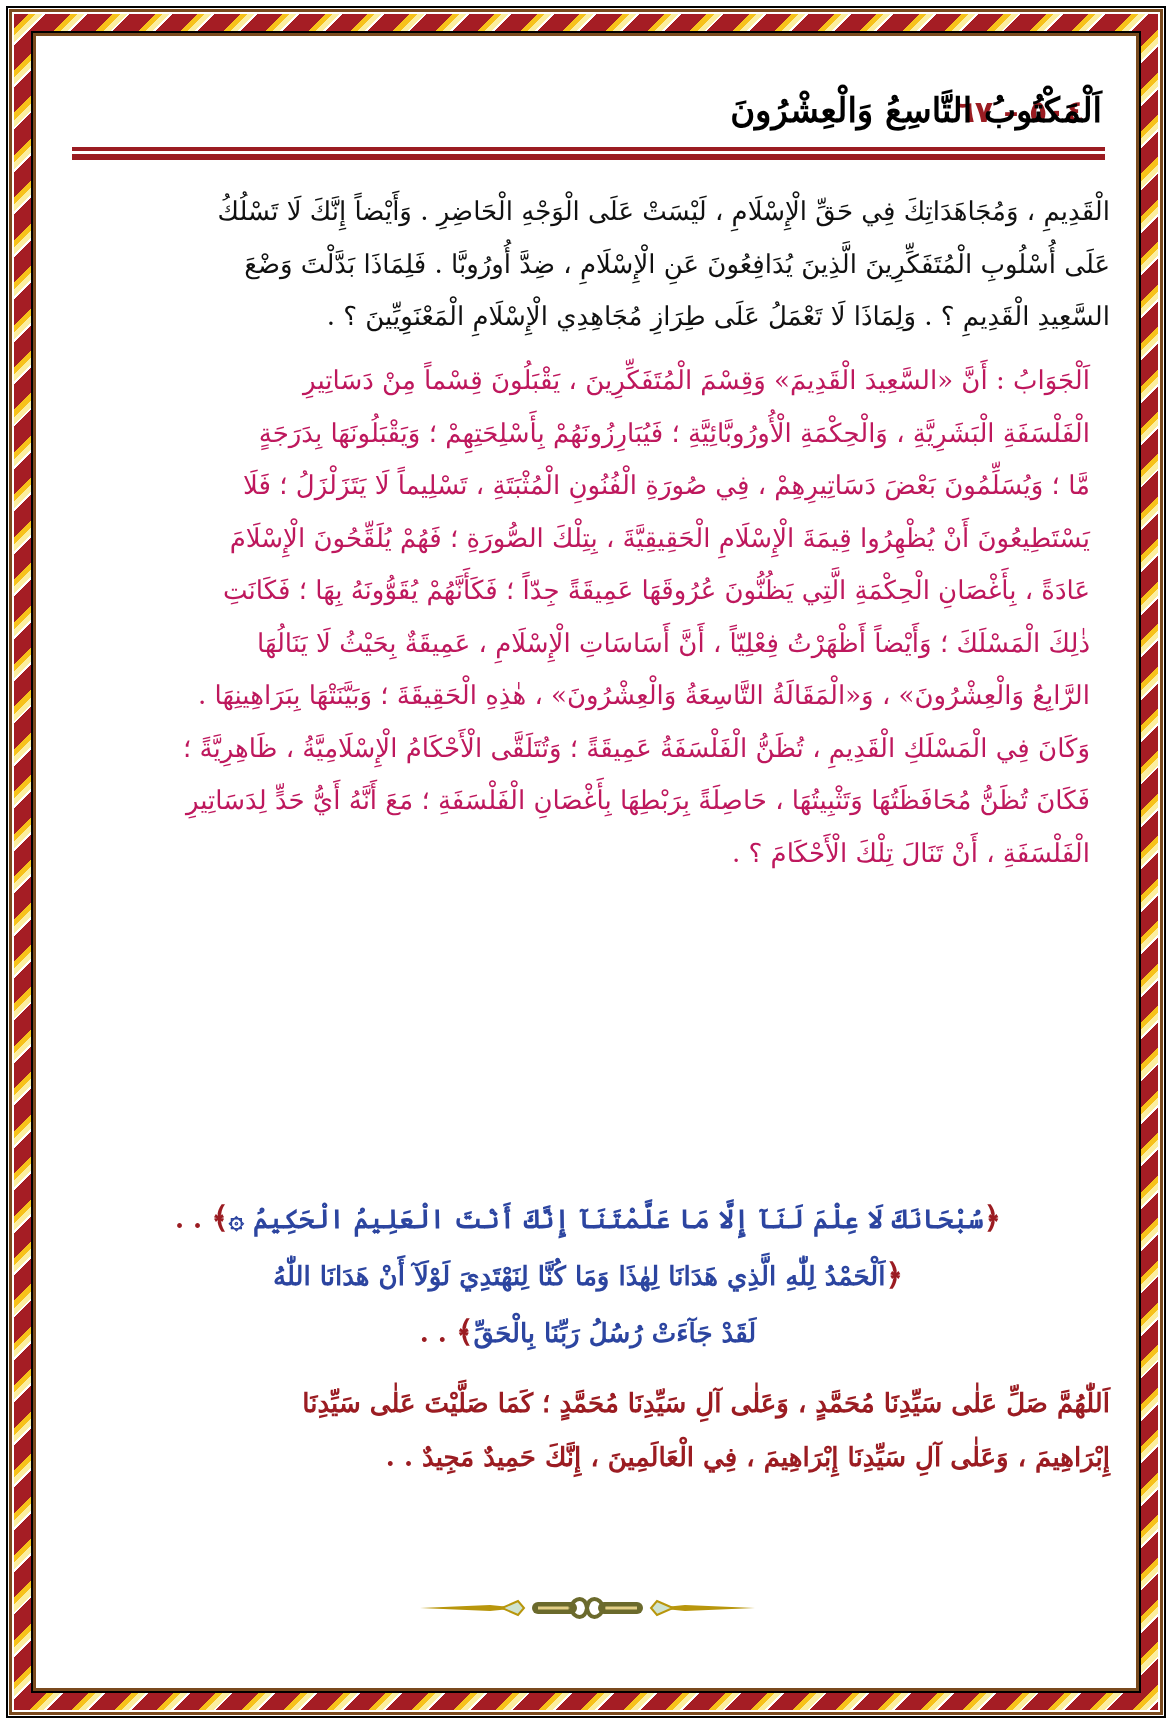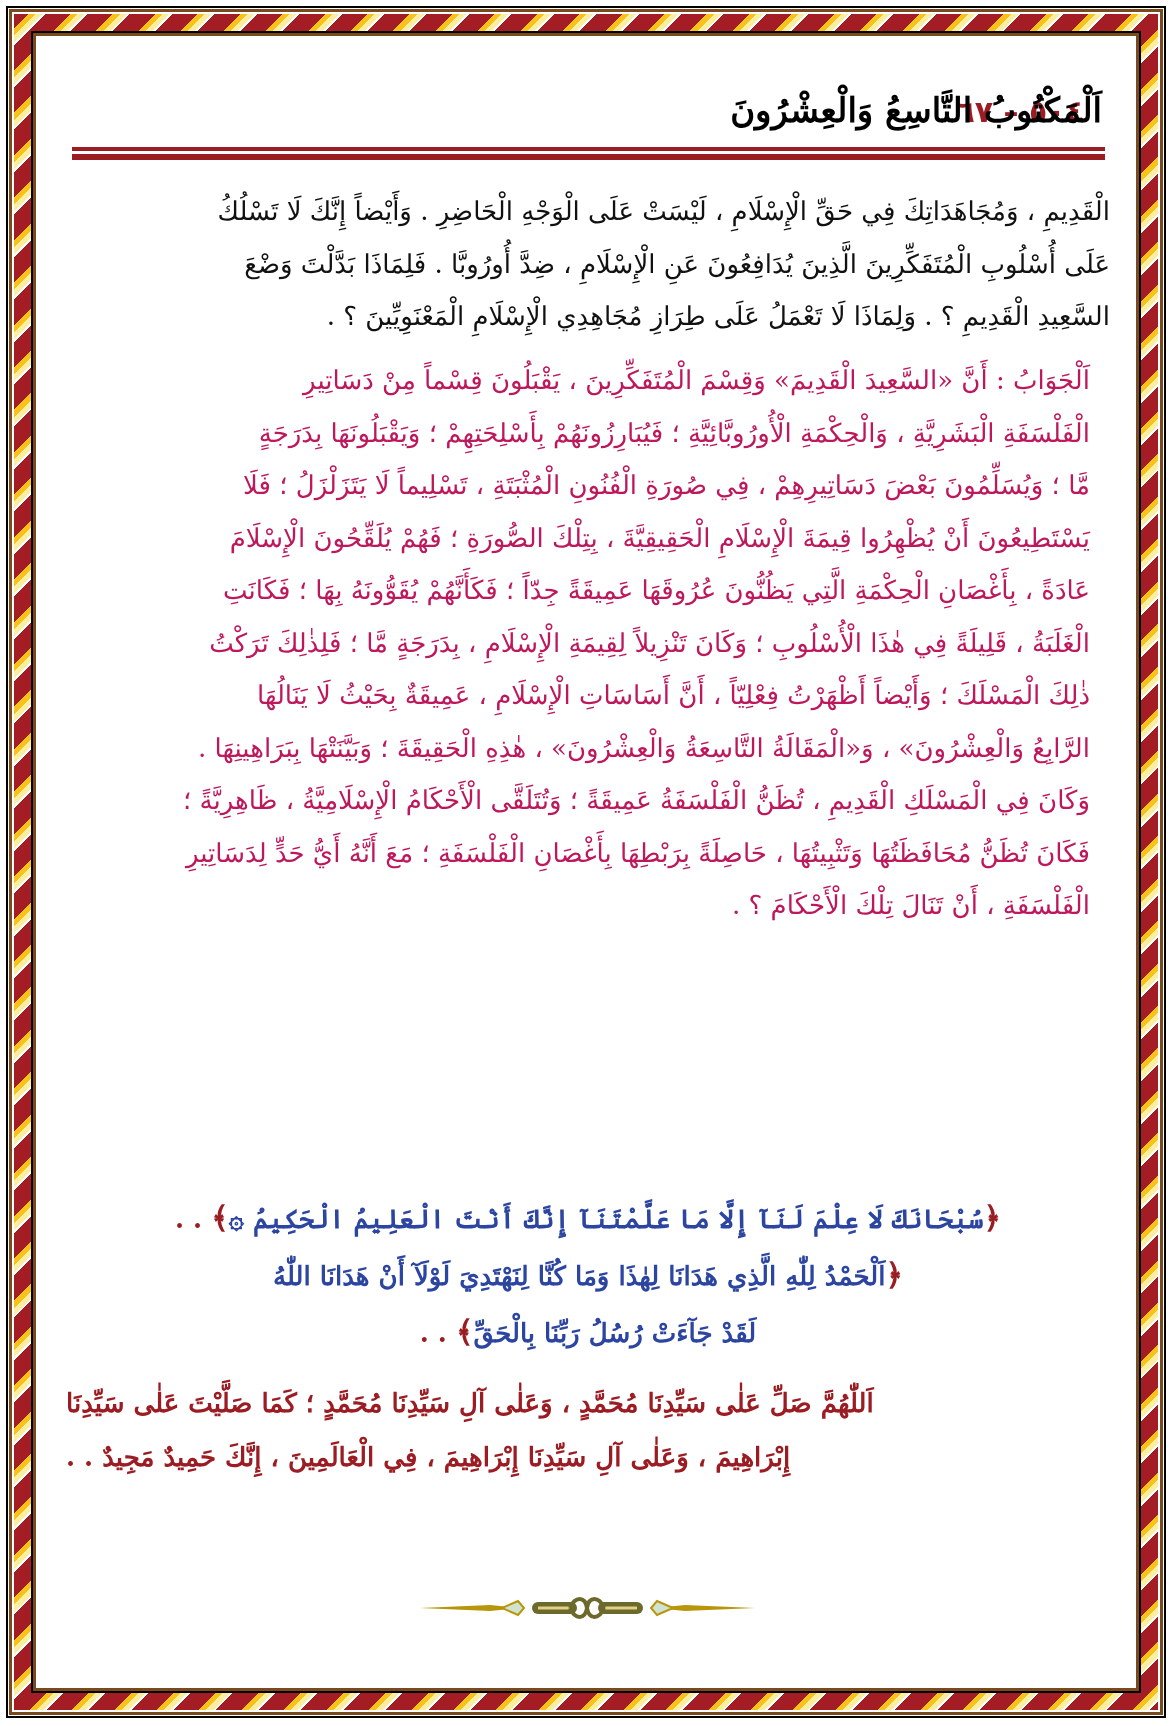--- a/index.html
+++ b/index.html
@@ -15,21 +15,21 @@
   .page-num{position:absolute;right:18px;top:6px;font-size:30px;font-weight:bold;color:#9b1c22;font-family:"DejaVu Sans",sans-serif;}
   .chapter-title{position:absolute;left:0;right:0;top:2px;font-size:34px;font-weight:bold;color:#000000;font-family:"DejaVu Serif",serif;}
   .rule{position:absolute;left:32px;right:27px;top:107px;height:4px;background:#9b1c22;}
   .rule2{position:absolute;left:32px;right:27px;top:114px;height:6px;background:#9b1c22;}
   .text{position:absolute;left:26px;right:22px;direction:rtl;text-align:justify;text-align-last:right;font-family:"DejaVu Serif",serif;font-weight:normal;font-size:26px;}
   .q{top:145px;color:#111;line-height:52.5px;}
   .a{top:314px;color:#be185d;line-height:52.5px;text-indent:20px;}
   .verses{position:absolute;left:26px;right:22px;top:1150px;direction:rtl;text-align:center;color:#2c45a0;font-family:"DejaVu Serif",serif;font-weight:bold;font-size:26px;line-height:56px;}
   .orn{color:#9b1c22;font-size:30px;}
   .dots{color:#9b1c22;}
-  .prayer{position:absolute;left:26px;right:22px;top:1336px;direction:rtl;text-align:left;color:#9b1c22;font-family:"DejaVu Serif",serif;font-weight:bold;font-size:26px;line-height:54px;}
+  .prayer{position:absolute;left:26px;right:22px;top:1336px;direction:rtl;text-align:right;color:#9b1c22;font-family:"DejaVu Serif",serif;font-weight:bold;font-size:26px;line-height:54px;}
   .end-ornament{position:absolute;left:380px;top:1556px;width:335px;height:24px;}
 </style>
 </head>
 <body>
 
 <div class="frame-outer"></div>
 <div class="frame-brown"></div>
 <div class="frame-band"></div>
 <div class="frame-inner"></div>
 
@@ -46,21 +46,20 @@
     <div>عَلَى أُسْلُوبِ الْمُتَفَكِّرِينَ الَّذِينَ يُدَافِعُونَ عَنِ الْإِسْلَامِ ، ضِدَّ أُورُوبَّا . فَلِمَاذَا بَدَّلْتَ وَضْعَ</div>
     <div>السَّعِيدِ الْقَدِيمِ ؟ . وَلِمَاذَا لَا تَعْمَلُ عَلَى طِرَازِ مُجَاهِدِي الْإِسْلَامِ الْمَعْنَوِيِّينَ ؟ .</div>
   </div>
 
   <div class="text a">
     <div>اَلْجَوَابُ : أَنَّ «السَّعِيدَ الْقَدِيمَ» وَقِسْمَ الْمُتَفَكِّرِينَ ، يَقْبَلُونَ قِسْماً مِنْ دَسَاتِيرِ</div>
     <div>الْفَلْسَفَةِ الْبَشَرِيَّةِ ، وَالْحِكْمَةِ الْأُورُوبَّائِيَّةِ ؛ فَيُبَارِزُونَهُمْ بِأَسْلِحَتِهِمْ ؛ وَيَقْبَلُونَهَا بِدَرَجَةٍ</div>
     <div>مَّا ؛ وَيُسَلِّمُونَ بَعْضَ دَسَاتِيرِهِمْ ، فِي صُورَةِ الْفُنُونِ الْمُثْبَتَةِ ، تَسْلِيماً لَا يَتَزَلْزَلُ ؛ فَلَا</div>
     <div>يَسْتَطِيعُونَ أَنْ يُظْهِرُوا قِيمَةَ الْإِسْلَامِ الْحَقِيقِيَّةَ ، بِتِلْكَ الصُّورَةِ ؛ فَهُمْ يُلَقِّحُونَ الْإِسْلَامَ</div>
     <div>عَادَةً ، بِأَغْصَانِ الْحِكْمَةِ الَّتِي يَظُنُّونَ عُرُوقَهَا عَمِيقَةً جِدّاً ؛ فَكَأَنَّهُمْ يُقَوُّونَهُ بِهَا ؛ فَكَانَتِ</div>
-    <div>الْغَلَبَةُ ، قَلِيلَةً فِي هٰذَا الْأُسْلُوبِ ؛ وَكَانَ تَنْزِيلاً لِقِيمَةِ الْإِسْلَامِ ، بِدَرَجَةٍ مَّا ؛ فَلِذٰلِكَ تَرَكْتُ</div>
     <div>ذٰلِكَ الْمَسْلَكَ ؛ وَأَيْضاً أَظْهَرْتُ فِعْلِيّاً ، أَنَّ أَسَاسَاتِ الْإِسْلَامِ ، عَمِيقَةٌ بِحَيْثُ لَا يَنَالُهَا</div>
     <div>الرَّابِعُ وَالْعِشْرُونَ» ، وَ«الْمَقَالَةُ التَّاسِعَةُ وَالْعِشْرُونَ» ، هٰذِهِ الْحَقِيقَةَ ؛ وَبَيَّنَتْهَا بِبَرَاهِينِهَا .</div>
     <div>وَكَانَ فِي الْمَسْلَكِ الْقَدِيمِ ، تُظَنُّ الْفَلْسَفَةُ عَمِيقَةً ؛ وَتُتَلَقَّى الْأَحْكَامُ الْإِسْلَامِيَّةُ ، ظَاهِرِيَّةً ؛</div>
     <div>فَكَانَ تُظَنُّ مُحَافَظَتُهَا وَتَثْبِيتُهَا ، حَاصِلَةً بِرَبْطِهَا بِأَغْصَانِ الْفَلْسَفَةِ ؛ مَعَ أَنَّهُ أَيُّ حَدٍّ لِدَسَاتِيرِ</div>
     <div>الْفَلْسَفَةِ ، أَنْ تَنَالَ تِلْكَ الْأَحْكَامَ ؟ .</div>
   </div>
 
   <div class="verses">
     <div>
       <span class="orn">﴿</span><span>سُبْحَانَكَ لَا عِلْمَ لَنَآ إِلَّا مَا عَلَّمْتَنَآ إِنَّكَ أَنْتَ الْعَلِيمُ الْحَكِيمُ ۞</span><span class="orn">﴾</span><span class="dots"> . .</span>

